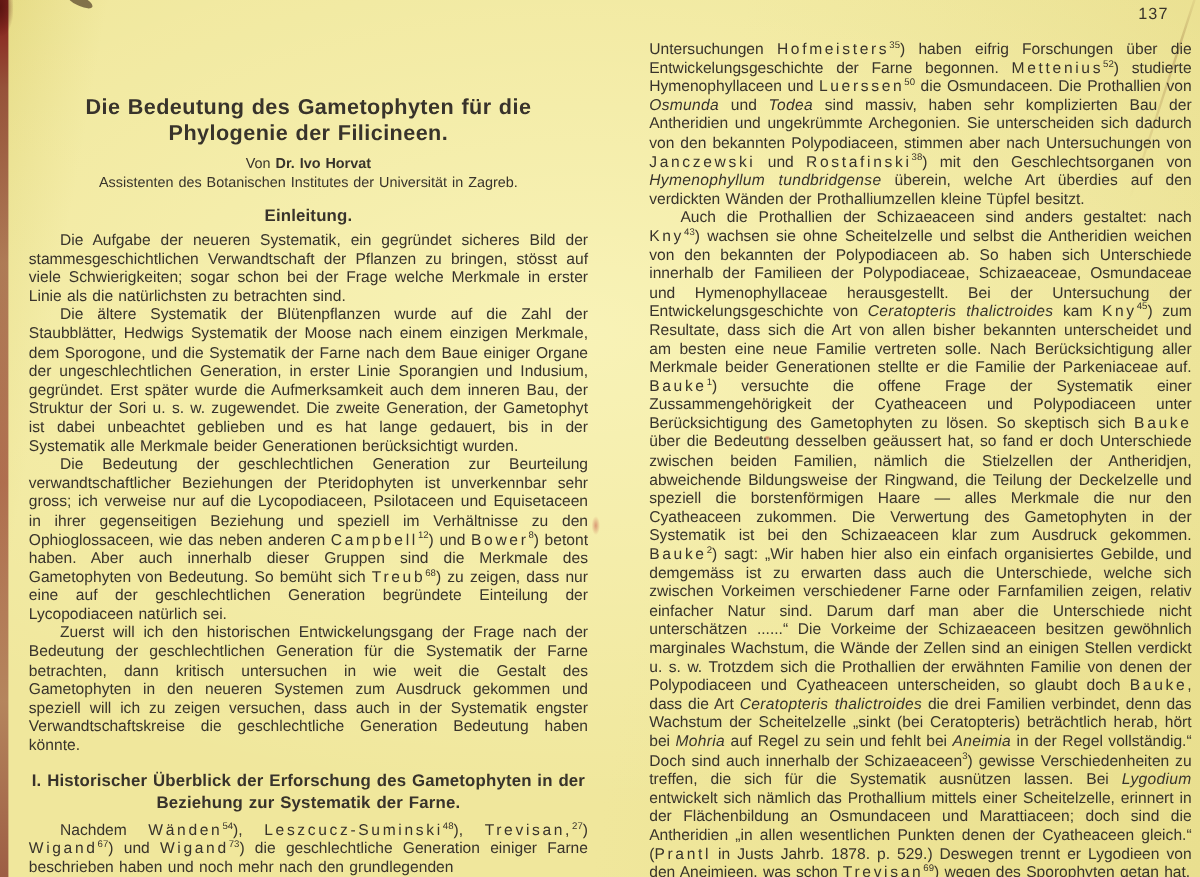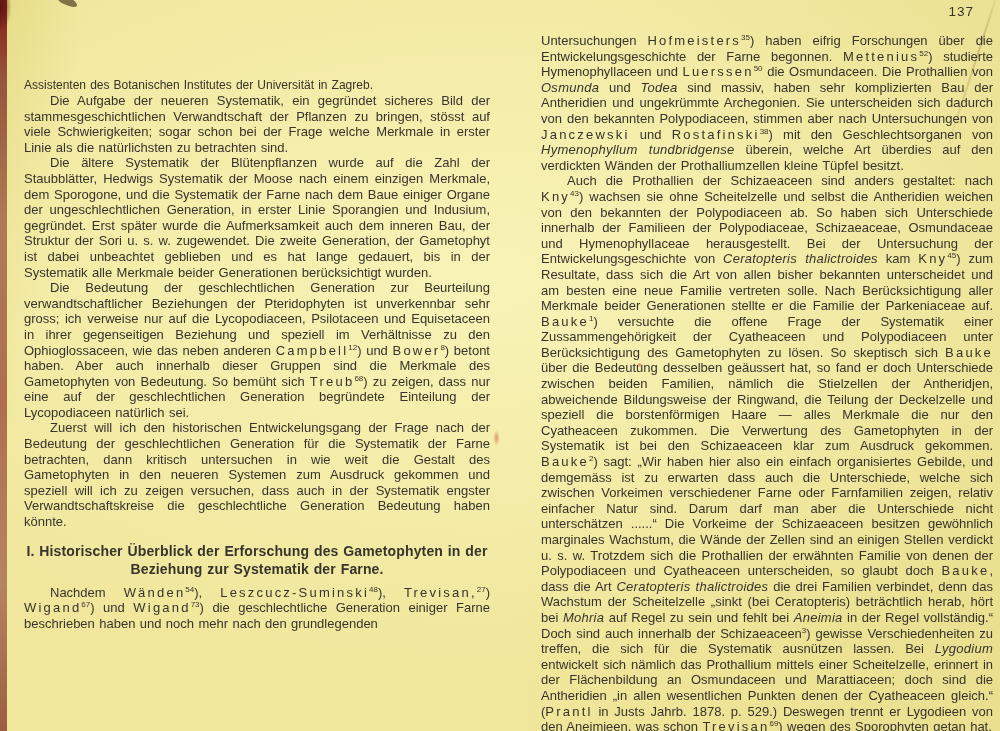--- a/index.html
+++ b/index.html
@@ -72,21 +72,21 @@
   p.ind { text-indent: 26px; }
 
   .title {
     margin: 0 0 7px 0;
     font-size: 18px; line-height: 22px; font-weight: bold;
     text-align: center; letter-spacing: 0.02em;
     text-indent: 0;
   }
   .byline { text-align: center; font-size: 12px; line-height: 15px; margin-bottom: 1px; text-indent: 0; }
   .byline .author { font-weight: bold; }
-  .affiliation { font-size: 12px; line-height: 15px; text-indent: 0; }
+  .affiliation { text-align: center; font-size: 12px; line-height: 15px; text-indent: 0; }
   .sec {
     margin: 10px 0 4px 0;
     font-size: 14px; line-height: 18px; font-weight: bold;
     text-align: center; text-indent: 0; letter-spacing: 0.01em;
   }
   .sec2 { margin-top: 12px; margin-bottom: 7px; }
 
   sup { font-size: 8px; line-height: 0; vertical-align: super; letter-spacing: 0; }
   i   { font-style: italic; letter-spacing: 0.02em; }
   .sp { letter-spacing: 0.17em; }
@@ -99,21 +99,27 @@
   <div class="edge-left"></div>
   <div class="edge-left-blotch"></div>
   <div class="mark-top"></div>
   <div class="crease-right"></div>
   <div class="gutter-smudge"></div>
   <div class="ink-speck"></div>
 
   <div class="page-number">137</div>
 
   <div class="col col-left">
+    <h1 class="title">Die Bedeutung des Gametophyten für die Phylogenie der Filicineen.</h1>
+    <div class="byline">
+      <span>Von</span>
+      <span class="author">Dr. Ivo Horvat</span>
+    </div>
     <div class="affiliation">Assistenten des Botanischen Institutes der Universität in Zagreb.</div>
+    <h2 class="sec">Einleitung.</h2>
     <p class="ind">Die Aufgabe der neueren Systematik, ein gegründet sicheres Bild der stammesgeschichtlichen Verwandtschaft der Pflanzen zu bringen, stösst auf viele Schwierigkeiten; sogar schon bei der Frage welche Merkmale in erster Linie als die natürlichsten zu betrachten sind.</p>
     <p class="ind">Die ältere Systematik der Blütenpflanzen wurde auf die Zahl der Staubblätter, Hedwigs Systematik der Moose nach einem einzigen Merkmale, dem Sporogone, und die Systematik der Farne nach dem Baue einiger Organe der ungeschlechtlichen Generation, in erster Linie Sporangien und Indusium, gegründet. Erst später wurde die Aufmerksamkeit auch dem inneren Bau, der Struktur der Sori u. s. w. zugewendet. Die zweite Generation, der Gametophyt ist dabei unbeachtet geblieben und es hat lange gedauert, bis in der Systematik alle Merkmale beider Generationen berücksichtigt wurden.</p>
     <p class="ind">Die Bedeutung der geschlechtlichen Generation zur Beurteilung verwandtschaftlicher Beziehungen der Pteridophyten ist unverkennbar sehr gross; ich verweise nur auf die Lycopodiaceen, Psilotaceen und Equisetaceen in ihrer gegenseitigen Beziehung und speziell im Verhältnisse zu den Ophioglossaceen, wie das neben anderen <span class="sp">Campbell</span><sup>12</sup>) und <span class="sp">Bower</span><sup>8</sup>) betont haben. Aber auch innerhalb dieser Gruppen sind die Merkmale des Gametophyten von Bedeutung. So bemüht sich <span class="sp">Treub</span><sup>68</sup>) zu zeigen, dass nur eine auf der geschlechtlichen Generation begründete Einteilung der Lycopodiaceen natürlich sei.</p>
     <p class="ind">Zuerst will ich den historischen Entwickelungsgang der Frage nach der Bedeutung der geschlechtlichen Generation für die Systematik der Farne betrachten, dann kritisch untersuchen in wie weit die Gestalt des Gametophyten in den neueren Systemen zum Ausdruck gekommen und speziell will ich zu zeigen versuchen, dass auch in der Systematik engster Verwandtschaftskreise die geschlechtliche Generation Bedeutung haben könnte.</p>
     <h2 class="sec sec2">I. Historischer Überblick der Erforschung des Gametophyten in der Beziehung zur Systematik der Farne.</h2>
     <p class="ind">Nachdem <span class="sp">Wänden</span><sup>54</sup>), <span class="sp">Leszcucz-Suminski</span><sup>48</sup>), <span class="sp">Trevisan,</span><sup>27</sup>) <span class="sp">Wigand</span><sup>67</sup>) und <span class="sp">Wigand</span><sup>73</sup>) die geschlechtliche Generation einiger Farne beschrieben haben und noch mehr nach den grundlegenden</p>
   </div>
 
   <div class="col col-right">
     <p>Untersuchungen <span class="sp">Hofmeisters</span><sup>35</sup>) haben eifrig Forschungen über die Entwickelungsgeschichte der Farne begonnen. <span class="sp">Mettenius</span><sup>52</sup>) studierte Hymenophyllaceen und <span class="sp">Luerssen</span><sup>50</sup> die Osmundaceen. Die Prothallien von <i>Osmunda</i> und <i>Todea</i> sind massiv, haben sehr komplizierten Bau der Antheridien und ungekrümmte Archegonien. Sie unterscheiden sich dadurch von den bekannten Polypodiaceen, stimmen aber nach Untersuchungen von <span class="sp">Janczewski</span> und <span class="sp">Rostafinski</span><sup>38</sup>) mit den Geschlechtsorganen von <i>Hymenophyllum tundbridgense</i> überein, welche Art überdies auf den verdickten Wänden der Prothalliumzellen kleine Tüpfel besitzt.</p>

